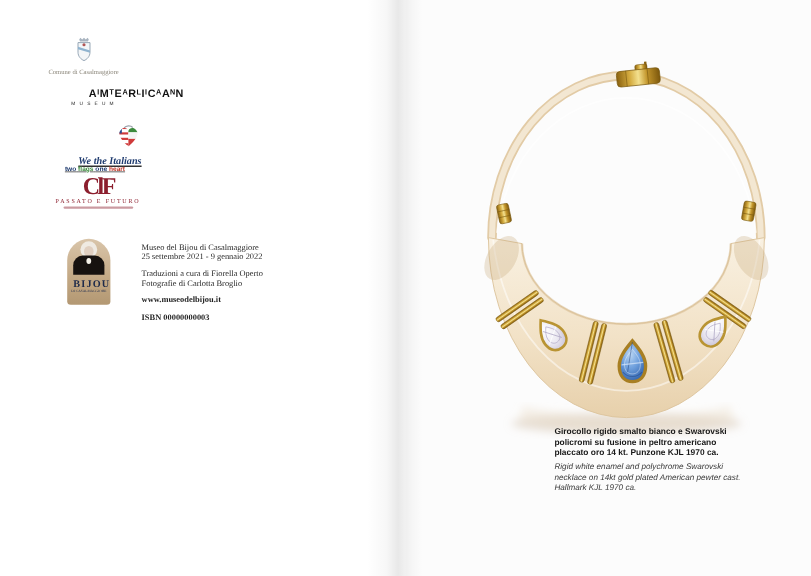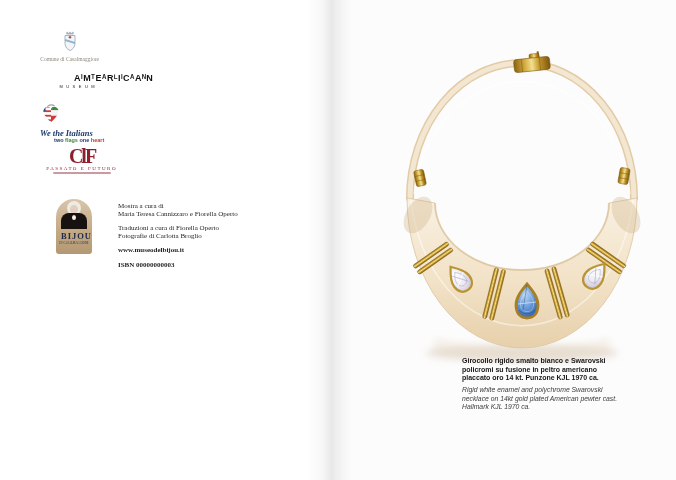--- a/index.html
+++ b/index.html
@@ -10,21 +10,21 @@
     background:linear-gradient(90deg,rgba(0,0,0,0) 0%,rgba(0,0,0,0.03) 35%,rgba(0,0,0,0.09) 56%,rgba(0,0,0,0.03) 78%,rgba(0,0,0,0) 100%);}
   .c{display:flex;justify-content:center;}
   .shrink{white-space:nowrap;transform-origin:center top;}
 
   
   .logo-comune{position:absolute;left:28px;top:31px;width:84px;text-align:center;}
   .comune-name{font-size:11px;color:#8d887c;transform:scale(.5);}
   .logo-american{position:absolute;left:34px;top:73px;width:90px;text-align:center;color:#111;}
   .am-wordmark{font-family:"Liberation Sans",sans-serif;font-weight:bold;font-size:9px;letter-spacing:.5px;margin-left:40px;}
   .am-museum{font-family:"Liberation Sans",sans-serif;font-size:8px;letter-spacing:7px;transform:scale(.5);margin-top:1px;color:#222;}
-  .logo-wti{position:absolute;left:40px;top:103px;width:78px;text-align:left;}
+  .logo-wti{position:absolute;left:40px;top:103px;width:78px;text-align:right;text-decoration:underline;}
   .wti-title{font-style:italic;font-weight:bold;font-size:8.5px;color:#1e3a6e;margin-top:1px;}
   .wti-tagline{font-family:"Liberation Sans",sans-serif;font-weight:bold;font-size:11px;transform:scale(.5);margin-top:-1px;}
   .w-blue{color:#1e3a6e;} .w-green{color:#3d8a3d;} .w-red{color:#c0392b;}
   .logo-pf{position:absolute;left:42px;top:146px;width:80px;text-align:center;}
   .pf-monogram{font-size:20px;line-height:20px;color:#8c1f2e;letter-spacing:-2px;font-weight:bold;}
   .pf-name{font-size:10px;letter-spacing:3px;color:#8c1f2e;transform:scale(.5);margin-top:-1px;}
   .pf-tagline{width:58px;height:2px;background:rgba(140,31,46,.45);margin:0 auto;margin-top:-4px;border-radius:1px;}
   .logo-bijou{position:absolute;left:56px;top:199px;width:36px;height:55px;border-radius:18px 18px 3px 3px;
      background:linear-gradient(#d9c5aa,#c3a884 60%,#b39873);overflow:hidden;}
   .bj-head{position:absolute;left:11px;top:2px;width:14px;height:14px;border-radius:50%;background:#efeae2;}
@@ -123,22 +123,22 @@
     <div class="bj-face"></div>
     <div class="bj-body"></div>
     <div class="bj-pearl"></div>
     <div class="bj-museo">MUSEO</div>
     <div class="bj-bijou">BIJOU</div>
     <div class="bj-di">DI CASALMAGGIORE</div>
   </div>
 
   <div class="colophon">
     <div class="grp">
-      <div>Mostra a cura di</div>
-      <div>Maria Teresa Cannizzaro e Fiorella Operto</div>
+      <div>Museo del Bijou di Casalmaggiore</div>
+      <div>25 settembre 2021 - 9 gennaio 2022</div>
     </div>
     <div class="grp">
       <div>Traduzioni a cura di Fiorella Operto</div>
       <div>Fotografie di Carlotta Broglio</div>
     </div>
     <div class="grp">
       <div class="bold">www.museodelbijou.it</div>
     </div>
     <div class="grp">
       <div class="bold">ISBN 00000000003</div>

